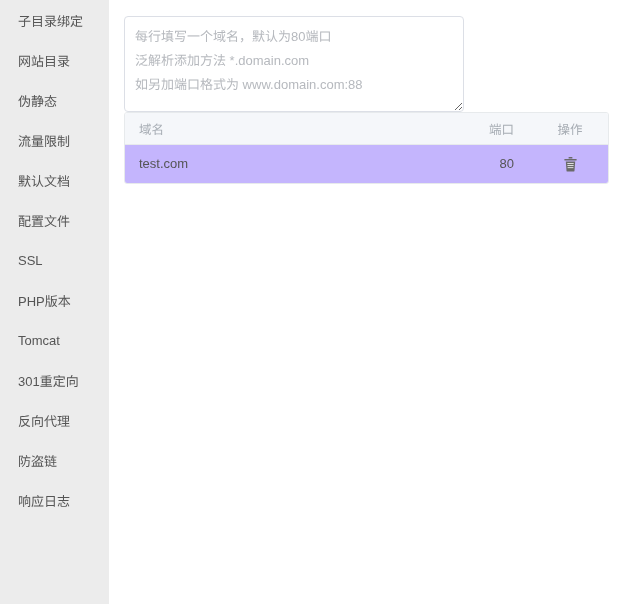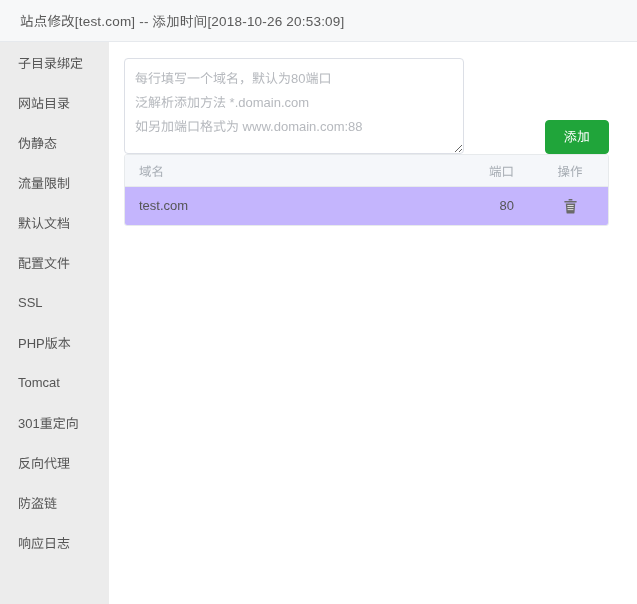--- a/index.html
+++ b/index.html
@@ -83,21 +83,21 @@
   .content {
     flex: 1;
     background: #ffffff;
     box-sizing: border-box;
     padding: 16px 14px 0 15px;
     min-width: 0;
   }
 
   .add-row {
     display: flex;
-    align-items: flex-end;
+    align-items: center;
   }
 
   .domain-textarea {
     width: 340px;
     height: 96px;
     box-sizing: border-box;
     border: 1px solid #dcdfe6;
     border-radius: 4px;
     padding: 8px 10px;
     font-family: "Liberation Sans", "DejaVu Sans", sans-serif;
@@ -177,23 +177,20 @@
     vertical-align: middle;
   }
   .trash-btn svg { display: block; }
 
 </style>
 </head>
 <body>
 
 <div class="window">
 
-  <div class="titlebar">
-    <span class="titlebar-text">站点修改[test.com] -- 添加时间[2018-10-26 20:53:09]</span>
-  </div>
 
   <div class="body-split">
 
     <div class="sidebar">
       <div class="nav-item">
         <span>子目录绑定</span>
       </div>
       <div class="nav-item">
         <span>网站目录</span>
       </div>
@@ -232,21 +229,20 @@
       </div>
     </div>
 
     <div class="content">
 
       <div class="add-row">
         <textarea class="domain-textarea" placeholder="每行填写一个域名，默认为80端口
 泛解析添加方法 *.domain.com
 如另加端口格式为 www.domain.com:88" style=""></textarea>
         <div class="btn-spacer"></div>
-        <button class="btn-add">添加</button>
       </div>
 
       <div class="table-wrap">
         <table class="domains">
           <thead>
             <tr>
               <th class="col-domain">域名</th>
               <th class="col-port">端口</th>
               <th class="col-action">操作</th>
             </tr>

